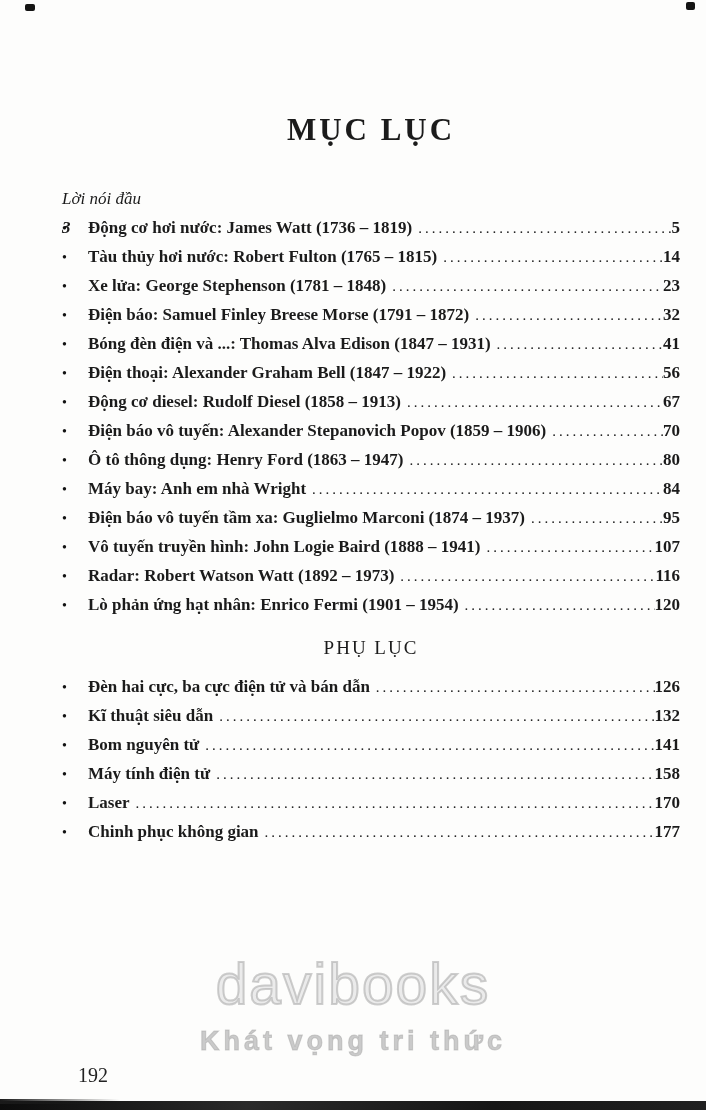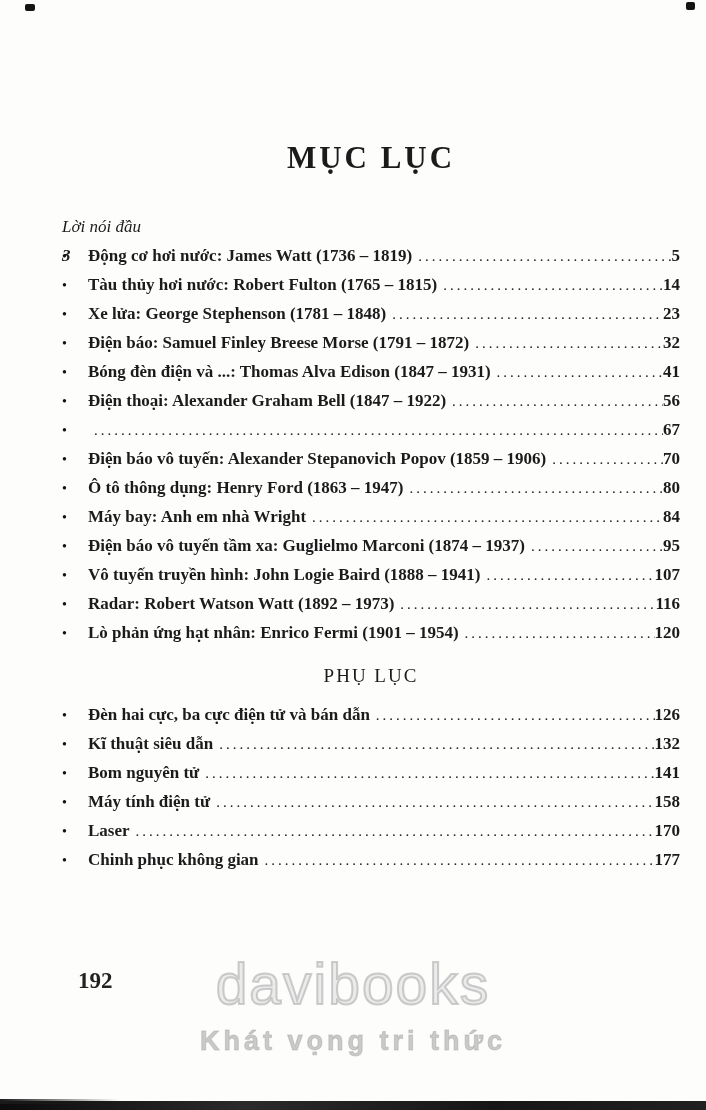--- a/index.html
+++ b/index.html
@@ -11,21 +11,20 @@
     background: #fdfdfc;
     overflow: hidden;
     font-family: "Liberation Serif", "DejaVu Serif", serif;
     color: #1b1b1b;
   }
   .content {
     position: absolute;
     top: 0; left: 0; right: 0;
     padding: 112px 26px 0 62px;
     box-sizing: border-box;
-    margin-top: 28px;
   }
   .title {
     margin: 0 0 36px 0;
     text-align: center;
     font-size: 31px;
     font-weight: 700;
     letter-spacing: 3px;
   }
   .toc-list { display: block; }
   .toc-row {
@@ -67,23 +66,23 @@
   .section-title {
     margin: 18px 0 13px 0;
     text-align: center;
     font-size: 19px;
     font-weight: 400;
     letter-spacing: 2px;
   }
   .page-number {
     position: absolute;
     left: 78px;
-    top: 968px;
-    font-size: 23px;
-    font-weight: 700;
+    top: 1064px;
+    font-size: 20px;
+    font-weight: 400;
     color: #222;
   }
   .watermark {
     position: absolute;
     left: 0; right: 0;
     top: 956px;
     text-align: center;
     font-family: "Liberation Sans", "DejaVu Sans", sans-serif;
     pointer-events: none;
     user-select: none;
@@ -162,20 +161,21 @@
           <span class="pagenum">41</span>
         </div>
         <div class="toc-row">
           <span class="bullet">•</span>
           <span class="label">Điện thoại: Alexander Graham Bell (1847 – 1922)</span>
           <span class="leader">....................................................................................................................................................................................</span>
           <span class="pagenum">56</span>
         </div>
         <div class="toc-row">
           <span class="bullet">•</span>
+          <span class="label">Động cơ diesel: Rudolf Diesel (1858 – 1913)</span>
           <span class="leader">....................................................................................................................................................................................</span>
           <span class="pagenum">67</span>
         </div>
         <div class="toc-row">
           <span class="bullet">•</span>
           <span class="label">Điện báo vô tuyến: Alexander Stepanovich Popov (1859 – 1906)</span>
           <span class="leader">....................................................................................................................................................................................</span>
           <span class="pagenum">70</span>
         </div>
         <div class="toc-row">

